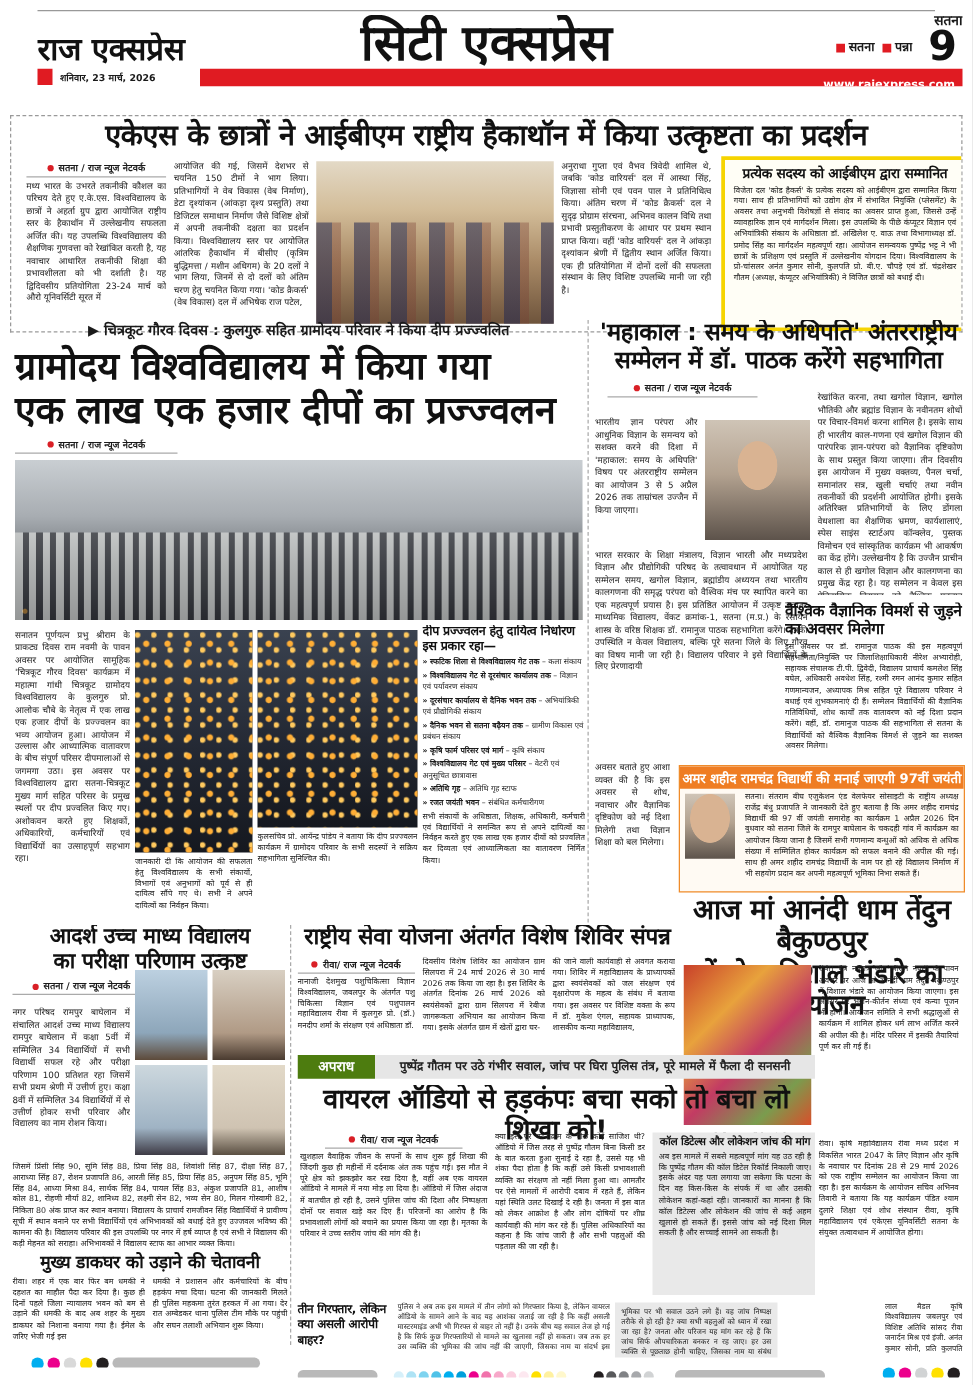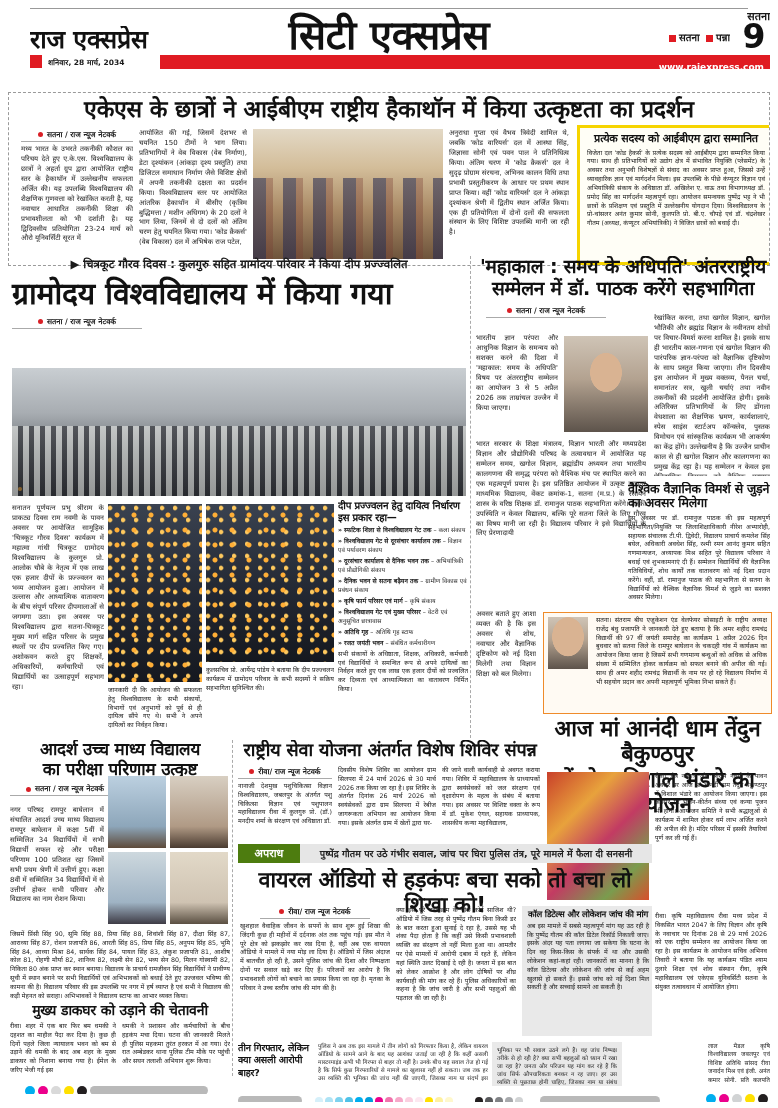--- a/index.html
+++ b/index.html
@@ -45,21 +45,21 @@
 </style>
 </head>
 <body>
 
 <div class="page">
 
   <div class="rule" style="left:30px;top:8px;width:718px;height:1px;"></div>
   <div class="abs hl" style="left:30px;top:26px;width:190px;font-size:25px;">राज एक्सप्रेस</div>
   <div class="abs hl center" style="left:200px;top:12px;width:378px;font-size:40px;">सिटी एक्सप्रेस</div>
   <div class="abs" style="left:30px;top:55px;width:12px;height:13px;background:#e01b22;"></div>
-  <div class="abs" style="left:48px;top:57px;width:110px;font-size:7.5px;font-weight:bold;">शनिवार, 28 मार्च, 2034</div>
+  <div class="abs" style="left:48px;top:57px;width:110px;font-size:7.5px;font-weight:bold;">शनिवार, 23 मार्च, 2026</div>
   <div class="abs redbar" style="left:160px;top:55px;width:610px;height:14px;text-align:right;">
     <span style="color:#fff;font-size:9px;font-weight:bold;padding-right:6px;line-height:14px;display:inline-block;">www.rajexpress.com</span>
   </div>
   <div class="abs" style="left:700px;top:8px;width:70px;font-size:11px;font-weight:bold;text-align:right;">सतना</div>
   <div class="abs" style="left:600px;top:30px;width:130px;font-size:10px;font-weight:bold;text-align:right;">
     <span class="sq"></span><span>सतना</span>
     <span class="sq"></span><span>पन्ना</span>
   </div>
   <div class="abs hl" style="left:736px;top:18px;width:36px;font-size:33px;text-align:center;">9</div>
 
@@ -76,20 +76,21 @@
       <div class="hl center" style="font-size:11px;margin-bottom:3px;">प्रत्येक सदस्य को आईबीएम द्वारा सम्मानित</div>
       <div class="p sm">विजेता दल 'कोड हैकर्स' के प्रत्येक सदस्य को आईबीएम द्वारा सम्मानित किया गया। साथ ही प्रतिभागियों को उद्योग क्षेत्र में संभावित नियुक्ति (प्लेसमेंट) के अवसर तथा अनुभवी विशेषज्ञों से संवाद का अवसर प्राप्त हुआ, जिससे उन्हें व्यावहारिक ज्ञान एवं मार्गदर्शन मिला। इस उपलब्धि के पीछे कंप्यूटर विज्ञान एवं अभियांत्रिकी संकाय के अधिष्ठाता डॉ. अखिलेश ए. वाऊ तथा विभागाध्यक्ष डॉ. प्रमोद सिंह का मार्गदर्शन महत्वपूर्ण रहा। आयोजन समन्वयक पुष्पेंद्र भट्ट ने भी छात्रों के प्रशिक्षण एवं प्रस्तुति में उल्लेखनीय योगदान दिया। विश्वविद्यालय के प्रो-चांसलर अनंत कुमार सोनी, कुलपति प्रो. बी.ए. चौपड़े एवं डॉ. चंद्रशेखर गौतम (अध्यक्ष, कंप्यूटर अभियांत्रिकी) ने विजित छात्रों को बधाई दी।</div>
     </div>
   </div>
 
   <div class="abs" style="left:8px;top:256px;width:462px;height:482px;border-right:1px dashed #aaa;">
     <div class="center" style="font-size:11.5px;font-weight:800;">
       <span>▶ </span><span style="">चित्रकूट गौरव दिवस : कुलगुरु सहित ग्रामोदय परिवार ने किया दीप प्रज्ज्वलित</span>
     </div>
     <div class="hl" style="font-size:30px;margin:6px 0 0 4px;">ग्रामोदय विश्वविद्यालय में किया गया</div>
+    <div class="hl" style="font-size:30px;margin-left:4px;">एक लाख एक हजार दीपों का प्रज्ज्वलन</div>
     <div class="byline" style="width:130px;margin-left:4px;margin-top:4px;"><span class="reddot"></span><span>सतना / राज न्यूज नेटवर्क</span></div>
     <div class="photo ph-crowd" style="left:4px;top:112px;width:454px;height:128px;"></div>
     <div class="abs p" style="left:4px;top:248px;width:92px;height:230px;">सनातन पूर्णयत्न प्रभु श्रीराम के प्राकट्य दिवस राम नवमी के पावन अवसर पर आयोजित सामूहिक 'चित्रकूट गौरव दिवस' कार्यक्रम में महात्मा गांधी चित्रकूट ग्रामोदय विश्वविद्यालय के कुलगुरु प्रो. आलोक चौबे के नेतृत्व में एक लाख एक हजार दीपों के प्रज्ज्वलन का भव्य आयोजन हुआ। आयोजन में उल्लास और आध्यात्मिक वातावरण के बीच संपूर्ण परिसर दीपमालाओं से जगमगा उठा। इस अवसर पर विश्वविद्यालय द्वारा सतना-चित्रकूट मुख्य मार्ग सहित परिसर के प्रमुख स्थलों पर दीप प्रज्वलित किए गए। अशोकवन करते हुए शिक्षकों, अधिकारियों, कर्मचारियों एवं विद्यार्थियों का उत्साहपूर्ण सहभाग रहा।</div>
     <div class="photo ph-diya" style="left:100px;top:248px;width:94px;height:178px;"></div>
     <div class="abs p sm" style="left:100px;top:430px;width:94px;height:48px;">जानकारी दी कि आयोजन की सफलता हेतु विश्वविद्यालय के सभी संकायों, विभागों एवं अनुभागों को पूर्व से ही दायित्व सौंपे गए थे। सभी ने अपने दायित्वों का निर्वहन किया।</div>
     <div class="photo ph-diya" style="left:198px;top:248px;width:128px;height:158px;"></div>
     <div class="abs p sm" style="left:198px;top:410px;width:128px;height:68px;">कुलसचिव प्रो. आर्येन्द्र पांडेय ने बताया कि दीप प्रज्ज्वलन कार्यक्रम में ग्रामोदय परिवार के सभी सदस्यों ने सक्रिय सहभागिता सुनिश्चित की।</div>
     <div class="abs" style="left:330px;top:244px;width:130px;height:234px;">
       <div class="hl" style="font-size:10px;">
         <span>दीप प्रज्ज्वलन हेतु दायित्व निर्धारण</span><br><span>इस प्रकार रहा—</span>
@@ -118,20 +119,21 @@
     <div class="abs p" style="left:0px;top:184px;width:170px;height:166px;">भारत सरकार के शिक्षा मंत्रालय, विज्ञान भारती और मध्यप्रदेश विज्ञान और प्रौद्योगिकी परिषद के तत्वावधान में आयोजित यह सम्मेलन समय, खगोल विज्ञान, ब्रह्मांडीय अध्ययन तथा भारतीय कालगणना की समृद्ध परंपरा को वैश्विक मंच पर स्थापित करने का एक महत्वपूर्ण प्रयास है। इस प्रतिष्ठित आयोजन में उत्कृष्ट उच्चतर माध्यमिक विद्यालय, वेंकट क्रमांक-1, सतना (म.प्र.) के रसायन शास्त्र के वरिष्ठ शिक्षक डॉ. रामानुज पाठक सहभागिता करेंगे। उनकी उपस्थिति न केवल विद्यालय, बल्कि पूरे सतना जिले के लिए गौरव का विषय मानी जा रही है। विद्यालय परिवार ने इसे विद्यार्थियों के लिए प्रेरणादायी</div>
     <div class="abs p" style="left:0px;top:354px;width:60px;height:124px;">अवसर बताते हुए आशा व्यक्त की है कि इस अवसर से शोध, नवाचार और वैज्ञानिक दृष्टिकोण को नई दिशा मिलेगी तथा विज्ञान शिक्षा को बल मिलेगा।</div>
     <div class="abs p" style="left:178px;top:58px;width:116px;height:162px;">रेखांकित करना, तथा खगोल विज्ञान, खगोल भौतिकी और ब्रह्मांड विज्ञान के नवीनतम शोधों पर विचार-विमर्श करना शामिल है। इसके साथ ही भारतीय काल-गणना एवं खगोल विज्ञान की पारंपरिक ज्ञान-परंपरा को वैज्ञानिक दृष्टिकोण के साथ प्रस्तुत किया जाएगा। तीन दिवसीय इस आयोजन में मुख्य वक्तव्य, पैनल चर्चा, समानांतर सत्र, खुली चर्चाएं तथा नवीन तकनीकों की प्रदर्शनी आयोजित होगी। इसके अतिरिक्त प्रतिभागियों के लिए डोंगला वेधशाला का शैक्षणिक भ्रमण, कार्यशालाएं, स्पेस साइंस स्टार्टअप कॉन्क्लेव, पुस्तक विमोचन एवं सांस्कृतिक कार्यक्रम भी आकर्षण का केंद्र होंगे। उल्लेखनीय है कि उज्जैन प्राचीन काल से ही खगोल विज्ञान और कालगणना का प्रमुख केंद्र रहा है। यह सम्मेलन न केवल इस ऐतिहासिक विरासत को वैश्विक पहचान दिलाने का प्रयास है, बल्कि आधुनिक विज्ञान और भारतीय परंपरा के बीच सेतु स्थापित करने की दिशा में भी एक सशक्त पहल है।</div>
     <div class="abs hl" style="left:152px;top:226px;width:142px;font-size:12.5px;">
       <span>वैश्विक वैज्ञानिक विमर्श से जुड़ने</span><br><span>का अवसर मिलेगा</span>
     </div>
     <div class="abs p sm" style="left:152px;top:258px;width:142px;height:94px;">इस अवसर पर डॉ. रामानुज पाठक की इस महत्वपूर्ण सहभागिता/नियुक्ति पर जिलाशिक्षाधिकारी नीरेश अभ्यारोही, सहायक संचालक टी.पी. द्विवेदी, विद्यालय प्राचार्य कमलेश सिंह बघेल, अधिकारी अवधेश सिंह, रश्मी रमन आनंद कुमार सहित गणमान्यजन, अध्यापक मिश्र सहित पूरे विद्यालय परिवार ने बधाई एवं शुभकामनाएं दी हैं। सम्मेलन विद्यार्थियों की वैज्ञानिक गतिविधियों, शोध कार्यों तक वातावरण को नई दिशा प्रदान करेंगे। वहीं, डॉ. रामानुज पाठक की सहभागिता से सतना के विद्यार्थियों को वैश्विक वैज्ञानिक विमर्श से जुड़ने का सशक्त अवसर मिलेगा।</div>
   </div>
 
   <div class="abs obox" style="left:543px;top:612px;width:227px;height:100px;">
+    <div class="obar" style="font-size:10.5px;padding:2px 0;">अमर शहीद रामचंद्र विद्यार्थी की मनाई जाएगी 97वीं जयंती</div>
     <div style="position:relative;padding:3px 4px;">
       <div class="photo ph-portrait" style="left:4px;top:4px;width:40px;height:52px;"></div>
       <div class="p sm" style="margin-left:48px;height:72px;overflow:hidden;">सतना। संतराम बीघ एजुकेशन एंड वेलफेयर सोसाइटी के राष्ट्रीय अध्यक्ष राजेंद्र बंधु प्रजापति ने जानकारी देते हुए बताया है कि अमर शहीद रामचंद्र विद्यार्थी की 97 वीं जयंती समारोह का कार्यक्रम 1 अप्रैल 2026 दिन बुधवार को सतना जिले के रामपुर बाघेलान के चकदही गांव में कार्यक्रम का आयोजन किया जाना है जिसमें सभी गणमान्य बन्धुओं को अधिक से अधिक संख्या में सम्मिलित होकर कार्यक्रम को सफल बनाने की अपील की गई। साथ ही अमर शहीद रामचंद्र विद्यार्थी के नाम पर हो रहे विद्यालय निर्माण में भी सहयोग प्रदान कर अपनी महत्वपूर्ण भूमिका निभा सकते हैं।</div>
     </div>
   </div>
 
   <div class="abs" style="left:8px;top:740px;width:224px;height:336px;border-right:1px dashed #aaa;">
     <div class="hl center" style="font-size:17px;">
       <span>आदर्श उच्च माध्य विद्यालय</span><br><span>का परीक्षा परिणाम उत्कृष्ट</span>
     </div>

